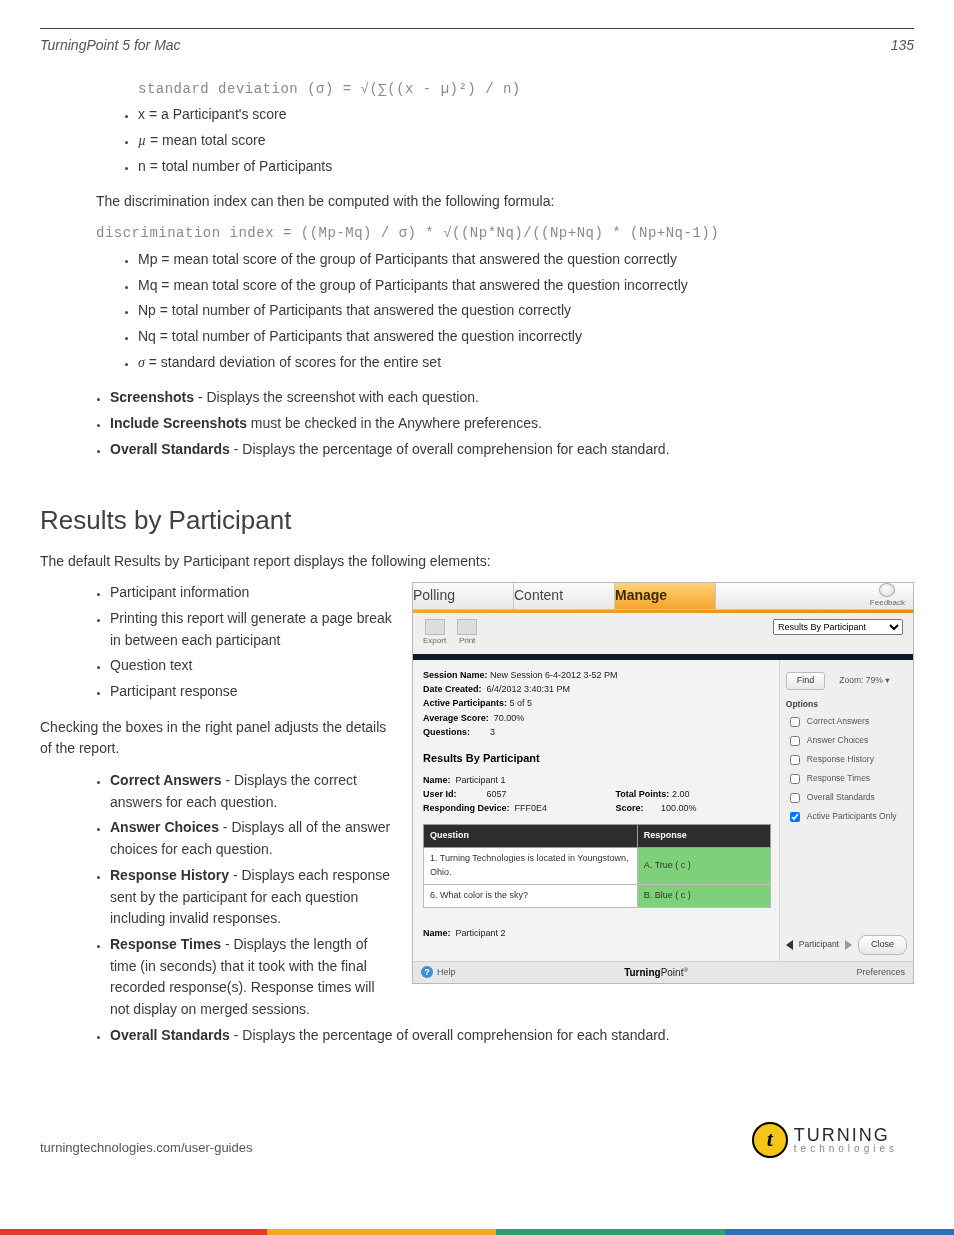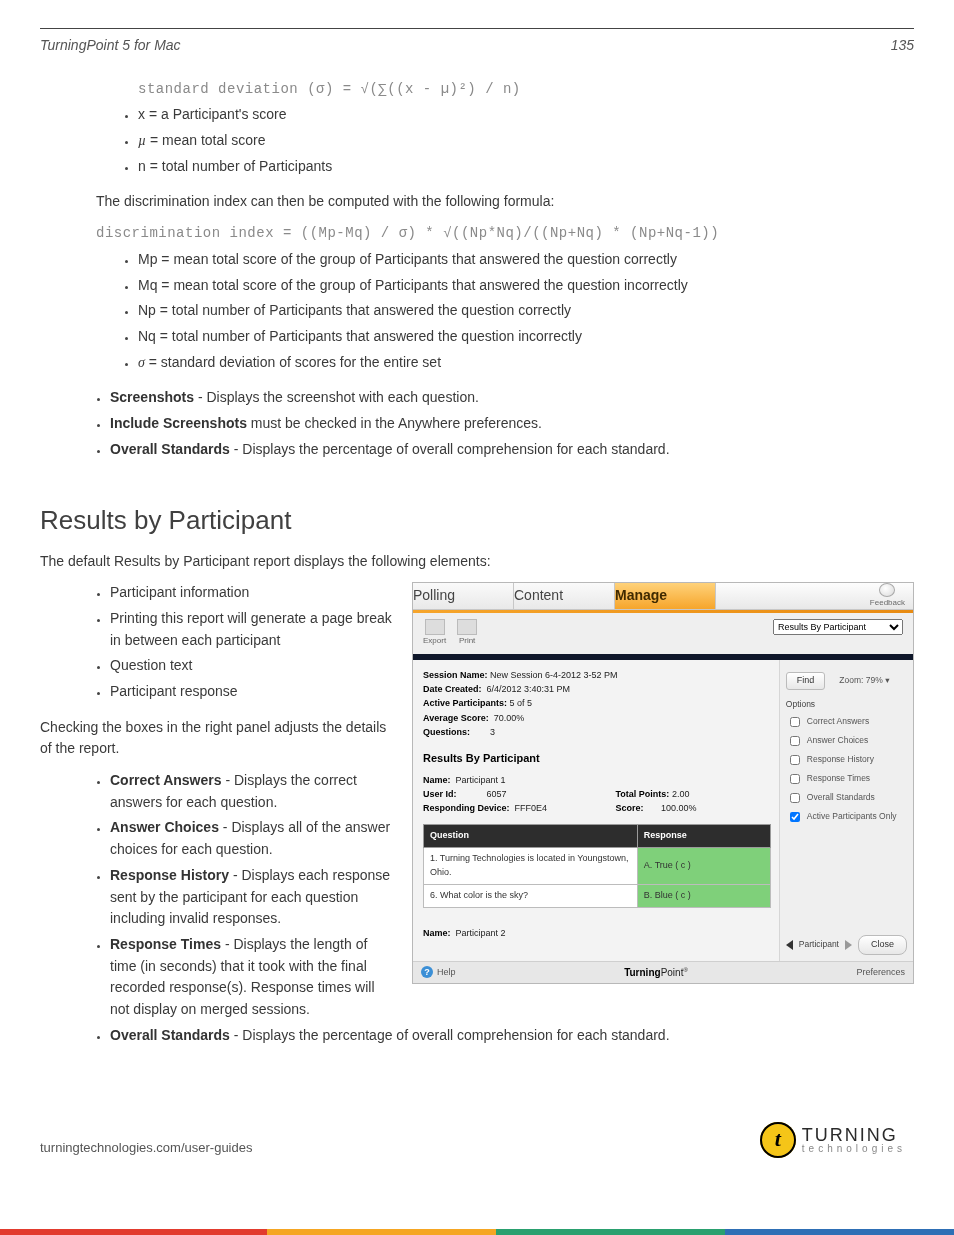--- a/index.html
+++ b/index.html
@@ -12,21 +12,21 @@
   ul.l1>li::marker,ul.l2>li::marker{font-size:11px;color:#444}
   .mono{font-family:"Courier New",Courier,monospace;color:#8a8a8a;font-size:14px;letter-spacing:.5px}
   .indent1{margin-left:56px}
   .indent2{margin-left:98px}
   .para{margin:10px 0 10px 56px;max-width:840px}
   .para-root{margin:10px 0 10px 0}
   h2.sect{font-family:Verdana,Geneva,sans-serif;font-weight:400;font-size:26px;color:#404040;margin:40px 0 8px 0}
   b{font-weight:700;color:#333}
   i.var{font-style:italic;font-family:'Times New Roman',serif}
   
-  .footer{position:absolute;left:40px;right:48px;bottom:22px;display:flex;justify-content:space-between;align-items:flex-end;font-size:13px;color:#555}
+  .footer{position:absolute;left:40px;right:56px;bottom:22px;display:flex;justify-content:space-between;align-items:flex-end;font-size:13px;color:#555}
   .logo{display:flex;align-items:center;gap:6px}
   .logo-mark{width:36px;height:36px;border-radius:50%;background:#f5c518;display:flex;align-items:center;justify-content:center;box-shadow:inset 0 0 0 2px #000}
   .logo-mark span{font-family:Georgia,serif;font-style:italic;font-weight:700;color:#000;font-size:22px;transform:translateY(-1px)}
   .logo-text{line-height:.95}
   .logo-text .t1{font-size:18px;letter-spacing:2px;color:#2a2a2a;font-weight:400}
   .logo-text .t2{font-size:10px;letter-spacing:4px;color:#888}
   .stripe{position:absolute;left:0;right:0;bottom:0;height:6px;background:linear-gradient(90deg,#e23b2e 0 28%,#f5a623 28% 52%,#2aa06f 52% 76%,#2e6fb5 76% 100%)}
   
   .shot{border:1px solid #b8b8b8;background:#ececec;font-size:10px;color:#333;float:right;width:500px;margin:0 0 10px 16px}
   .shot .tabs{display:flex;background:linear-gradient(#fdfdfd,#e8e8e8);border-bottom:1px solid #c7c7c7;align-items:stretch;height:26px}
@@ -38,21 +38,21 @@
   .shot .tool{display:flex;align-items:flex-start;gap:11px;padding:6px 10px;background:#efefef;border-bottom:6px solid #0f172a}
   .shot .tool .ti{display:flex;flex-direction:column;align-items:center;font-size:8px;color:#666}
   .shot .tool .ti .ic{width:18px;height:14px;background:#ddd;border:1px solid #bbb}
   .shot .tool select{font-size:9px;height:16px;margin-left:auto;width:130px}
   .shot .body{display:flex}
   .shot .main{flex:1;padding:8px 8px 4px 10px;background:#f3f3f3;position:relative}
   .shot .side{flex:0 0 118px;border-left:1px solid #d6d6d6;background:#efefef;padding:6px;font-size:8.5px;color:#444}
   .shot .side .row{display:flex;align-items:center;gap:14px;margin:6px 0}
   .shot .find{display:inline-block;border:1px solid #bbb;background:linear-gradient(#fff,#e7e7e7);border-radius:3px;padding:1px 10px;font-size:9px;color:#333}
   .shot .zoom{float:right;font-size:8.5px;color:#555}
-  .shot .opt .hd{font-weight:400;margin:8px 0 2px 0}
+  .shot .opt .hd{font-weight:700;margin:8px 0 2px 0}
   .shot .opt label{display:flex;align-items:center;gap:4px;margin:3px 0;font-size:8.5px;color:#555}
   .shot .opt input{width:10px;height:10px}
   .shot .meta{font-size:9px;color:#222;line-height:1.6}
   .shot .meta b{color:#000}
   .shot .pair{display:inline-block;min-width:190px}
   .shot h4{font-size:11px;margin:10px 0 6px 0;font-weight:700;color:#000}
   .shot table{border-collapse:collapse;width:100%;font-size:9px;background:#fff}
   .shot th{background:#2d2d2d;color:#fff;font-weight:700;padding:4px 6px;text-align:left;border:1px solid #9a9a9a}
   .shot td{border:1px solid #bcbcbc;padding:4px 6px}
   .shot td.resp{width:120px}

